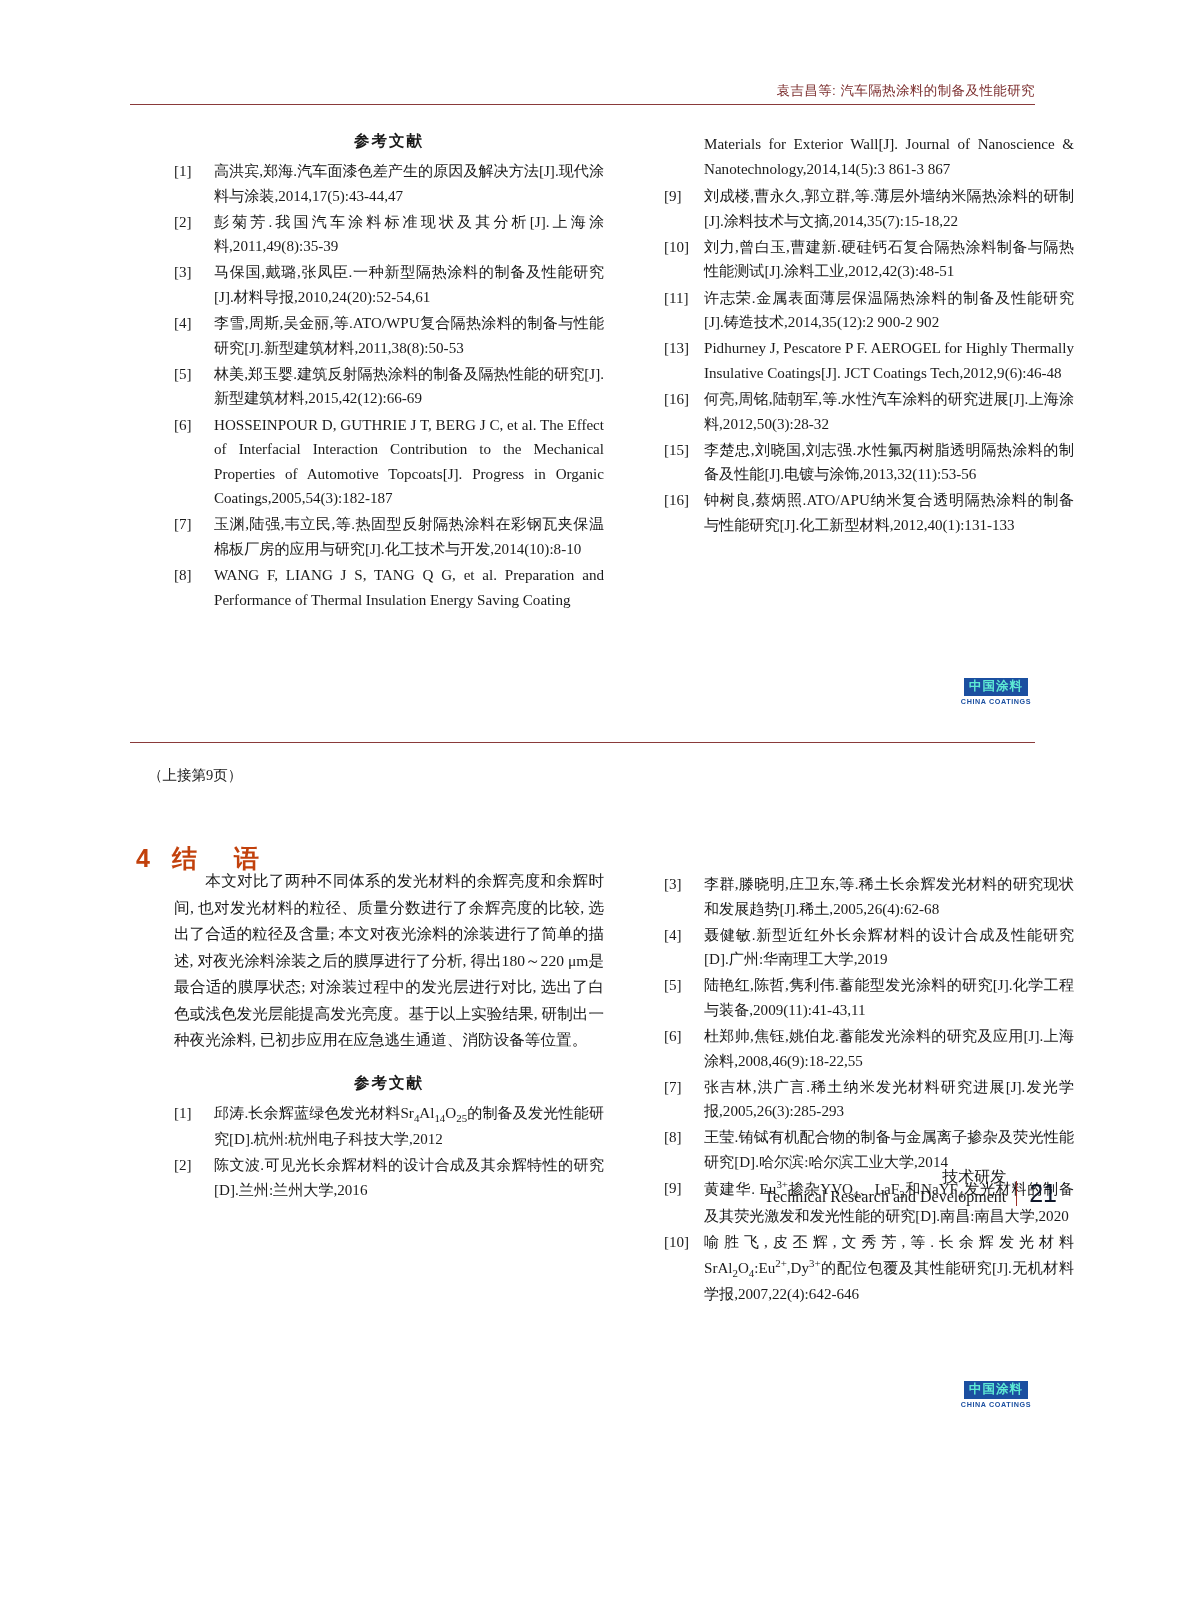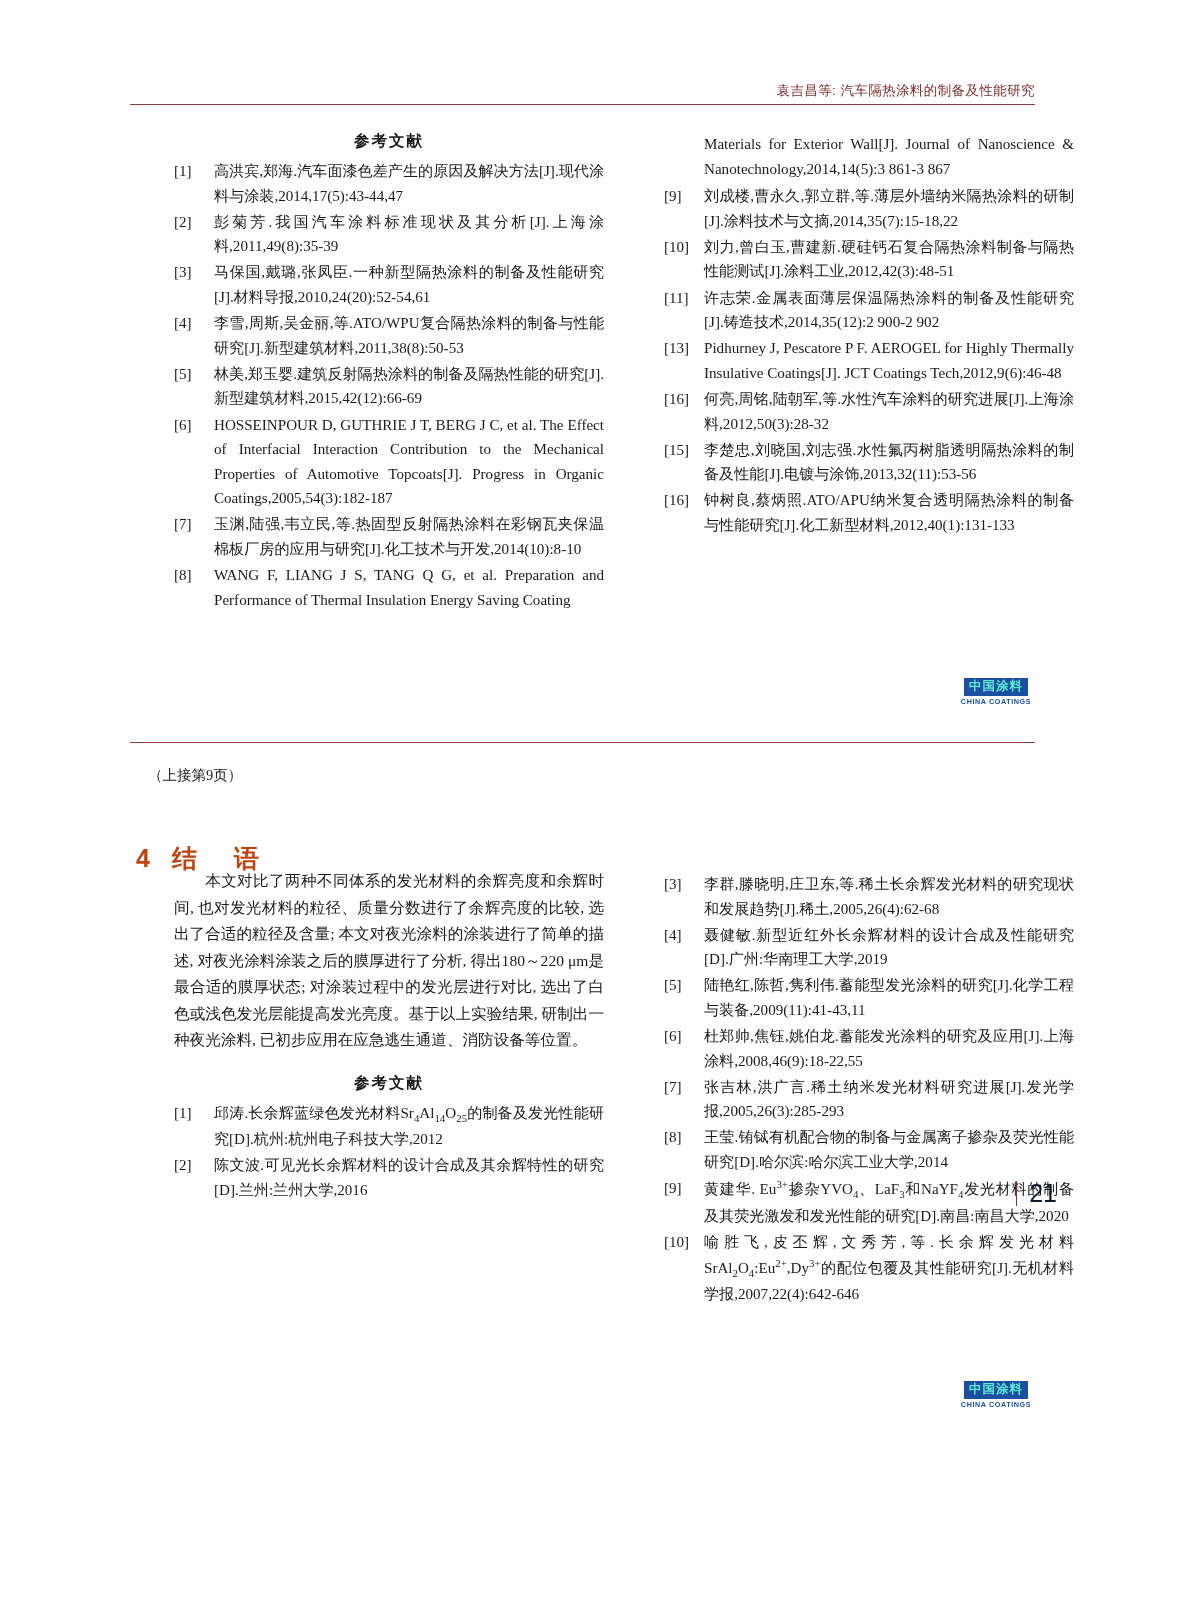--- a/index.html
+++ b/index.html
@@ -336,16 +336,20 @@
         </li>
     </ul>
   </div>
 
   <div class="logo logo-2">
     <span class="cn">中国涂料</span>
     <span class="en">CHINA COATINGS</span>
   </div>
 
   <div class="footer-wrap">
+    <div class="footer-text">
+      <div class="zh">技术研发</div>
+      <div class="en">Technical Research and Development</div>
+    </div>
     <div class="page-num">21</div>
   </div>
 
 </div>
 
 </body></html>

